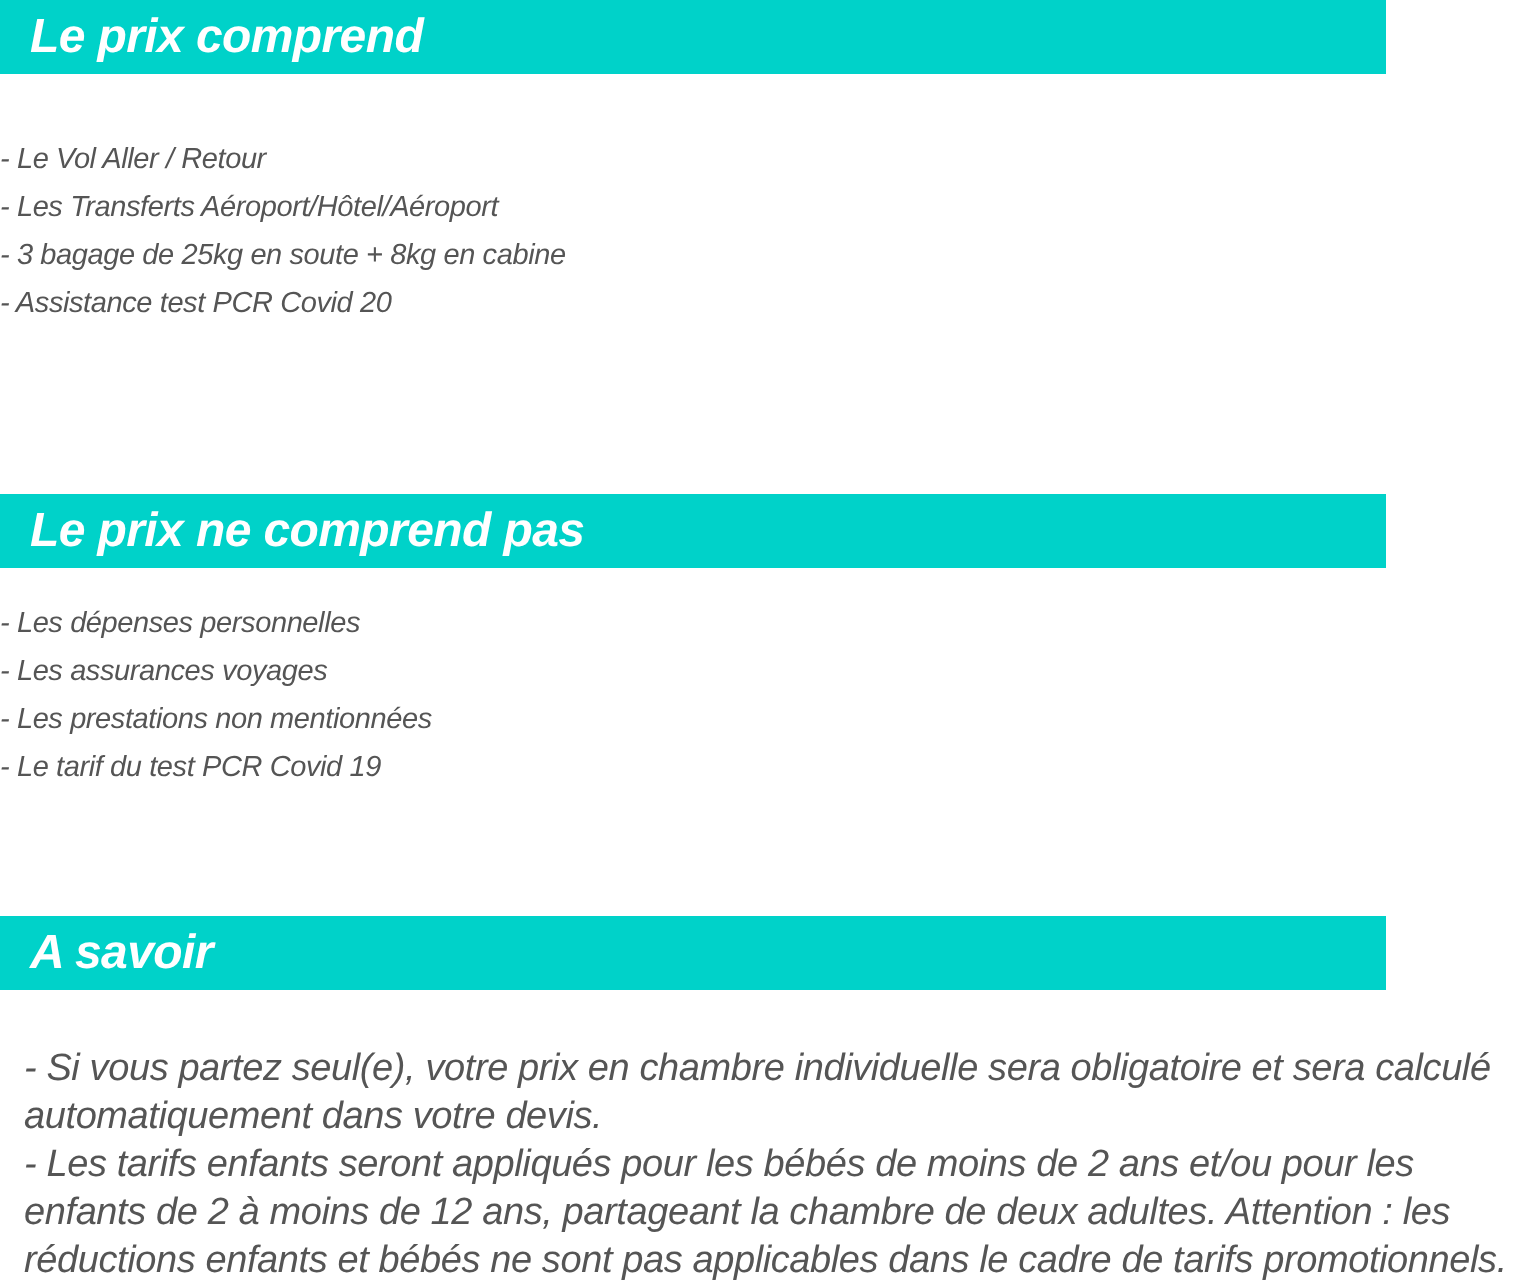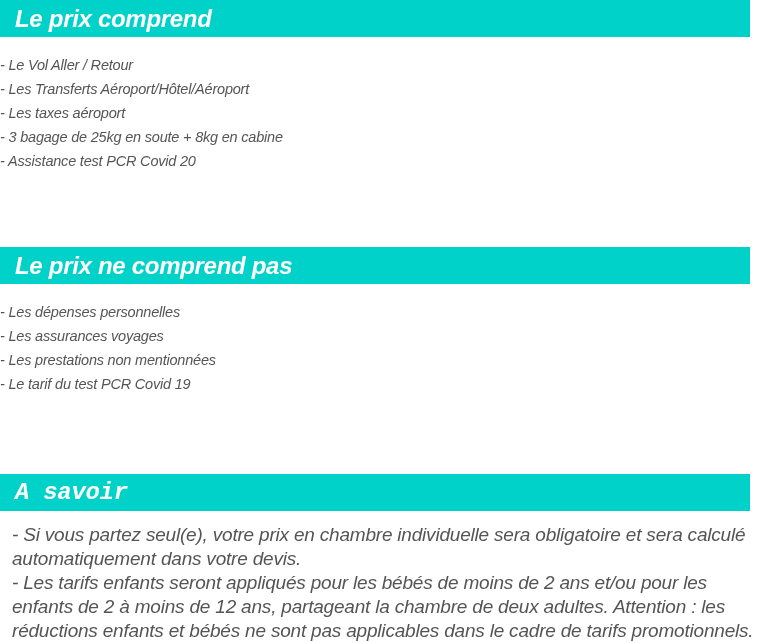--- a/index.html
+++ b/index.html
@@ -1,18 +1,18 @@
 <!DOCTYPE html>
 <html><head>
 <meta charset="utf-8">
 <style>
   html, body { margin:0; padding:0; background:#ffffff; }
   body { width:758px; height:643px; overflow:hidden; font-family:"Liberation Sans", sans-serif; }
   .section-header {
-    position:absolute; left:0; width:750px; height:37px;
+    position:absolute; left:0; width:693px; height:37px;
     background:#00d2c9; color:#ffffff;
     font-style:italic; font-weight:bold; font-size:24px;
     line-height:37px; box-sizing:border-box; padding-left:15px;
     letter-spacing:-0.3px;
   }
   .list { position:absolute; left:0; margin:0; padding:0; list-style:none; }
   .list li {
     font-style:italic; font-size:14.5px; color:#555555;
     line-height:24px; height:24px; white-space:nowrap; letter-spacing:-0.2px;
   }
@@ -20,36 +20,35 @@
     position:absolute; left:12px; width:756px; margin:0;
     font-style:italic; font-size:19px; color:#555555; line-height:24px;
     letter-spacing:-0.2px;
   }
 </style>
 </head>
 <body>
 
 <div>
   <div class="section-header" style="top:0;">Le prix comprend</div>
-  <ul class="list" style="top:53px;">
+  <ul class="list" style="top:68px;">
     <li>- Le Vol Aller / Retour</li>
     <li>- Les Transferts Aéroport/Hôtel/Aéroport</li>
-    <li>- Les taxes aéroport</li>
     <li>- 3 bagage de 25kg en soute + 8kg en cabine</li>
     <li>- Assistance test PCR Covid 20</li>
   </ul>
 </div>
 
 <div>
   <div class="section-header" style="top:247px;">Le prix ne comprend pas</div>
   <ul class="list" style="top:300px;">
     <li>- Les dépenses personnelles</li>
     <li>- Les assurances voyages</li>
     <li>- Les prestations non mentionnées</li>
     <li>- Le tarif du test PCR Covid 19</li>
   </ul>
 </div>
 
 <div>
-  <div class="section-header" style="top:474px;font-family:Liberation Mono, monospace;">A savoir</div>
+  <div class="section-header" style="top:458px;">A savoir</div>
   <p class="para" style="top:523px;">- Si vous partez seul(e), votre prix en chambre individuelle sera obligatoire et sera calculé automatiquement dans votre devis.</p>
   <p class="para" style="top:571px;">- Les tarifs enfants seront appliqués pour les bébés de moins de 2 ans et/ou pour les enfants de 2 à moins de 12 ans, partageant la chambre de deux adultes. Attention : les réductions enfants et bébés ne sont pas applicables dans le cadre de tarifs promotionnels.</p>
 </div>
 
 </body></html>

